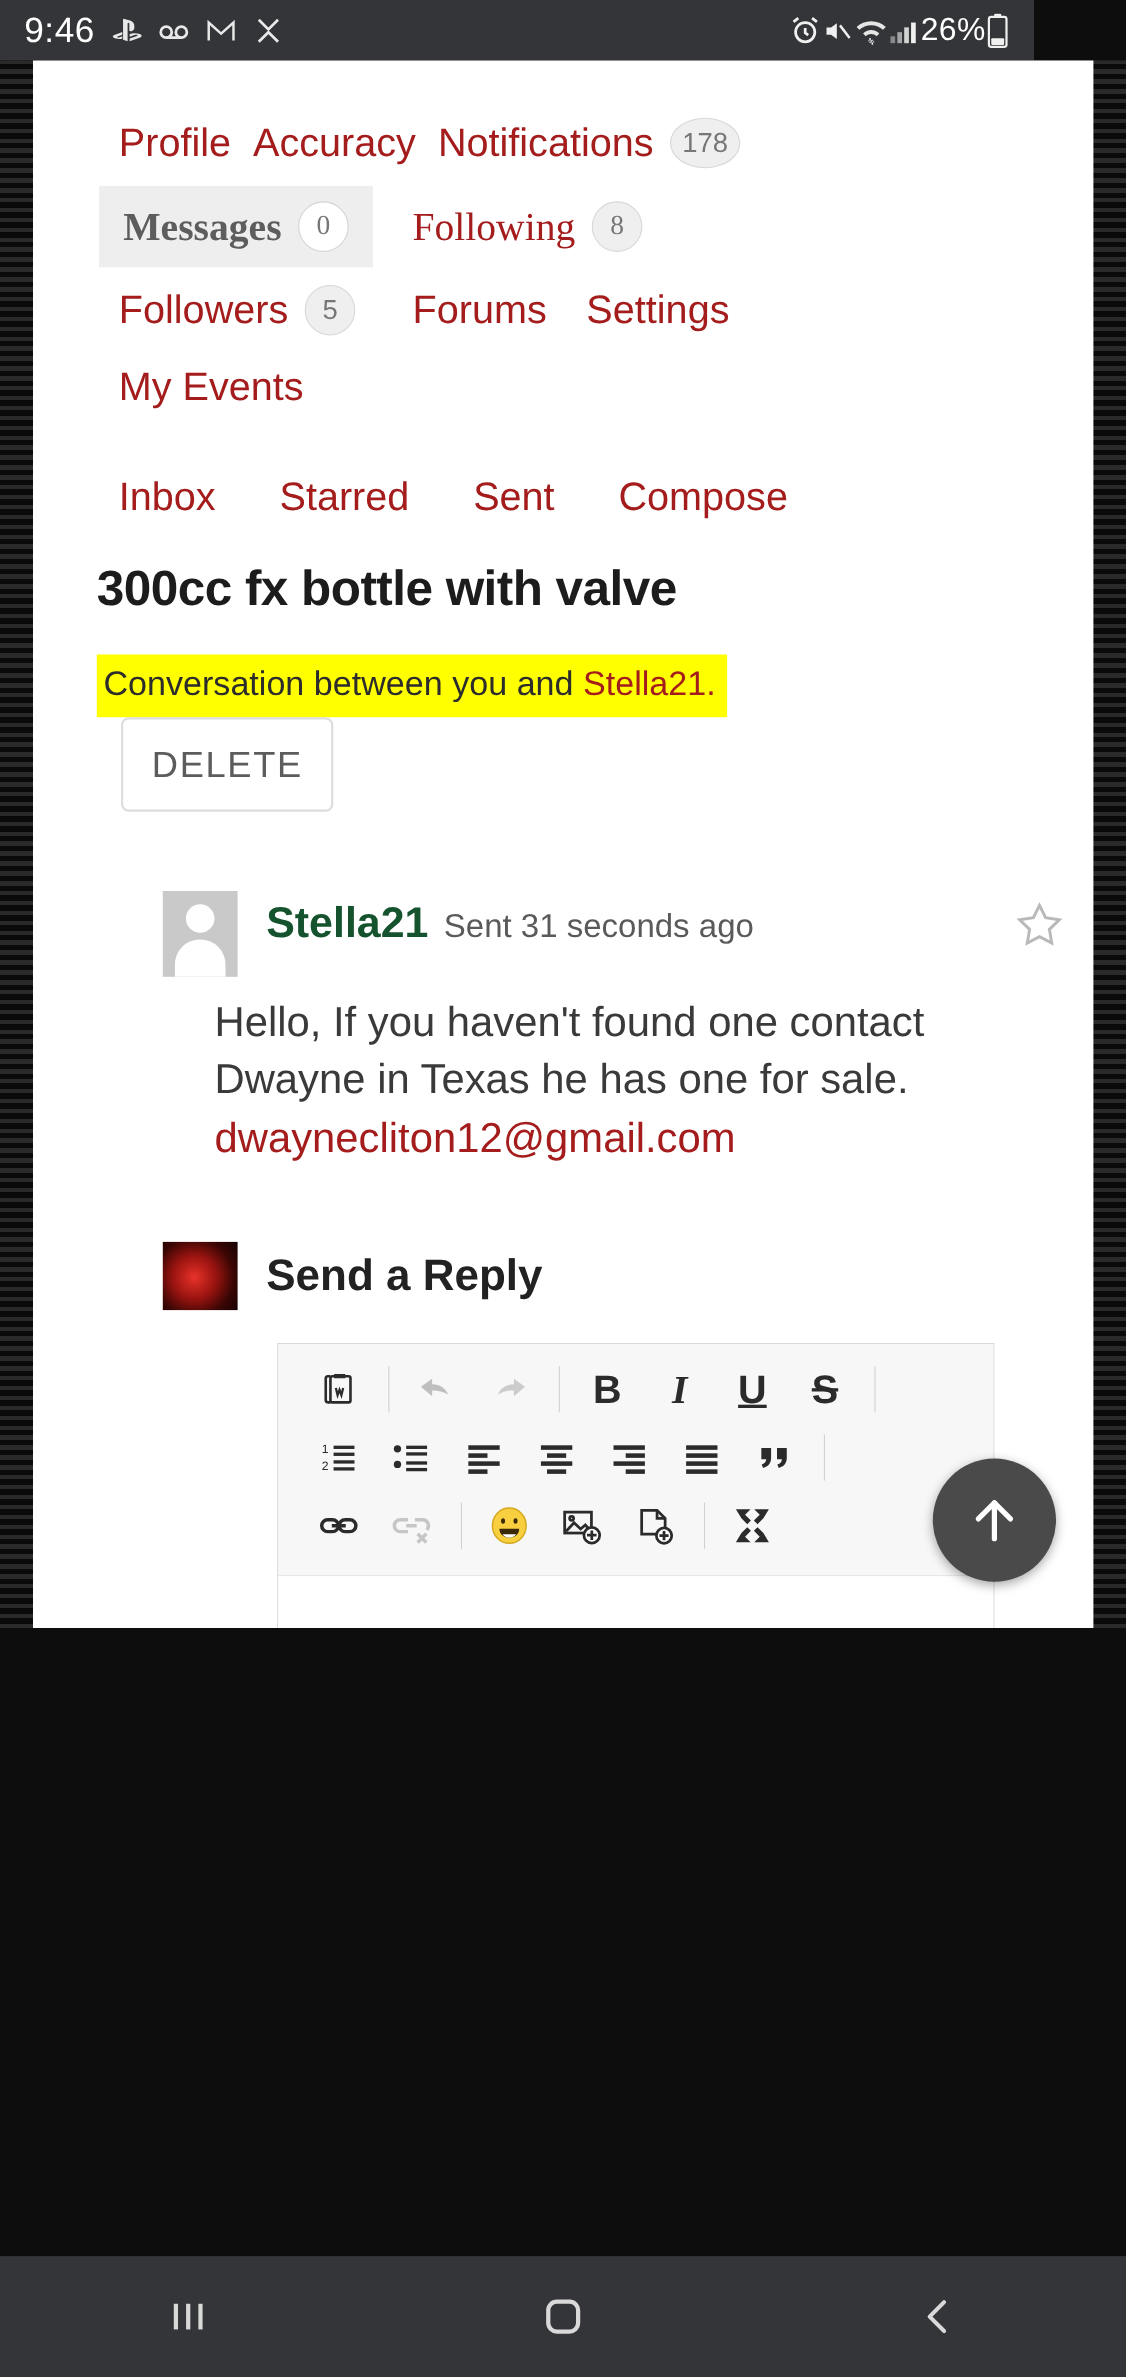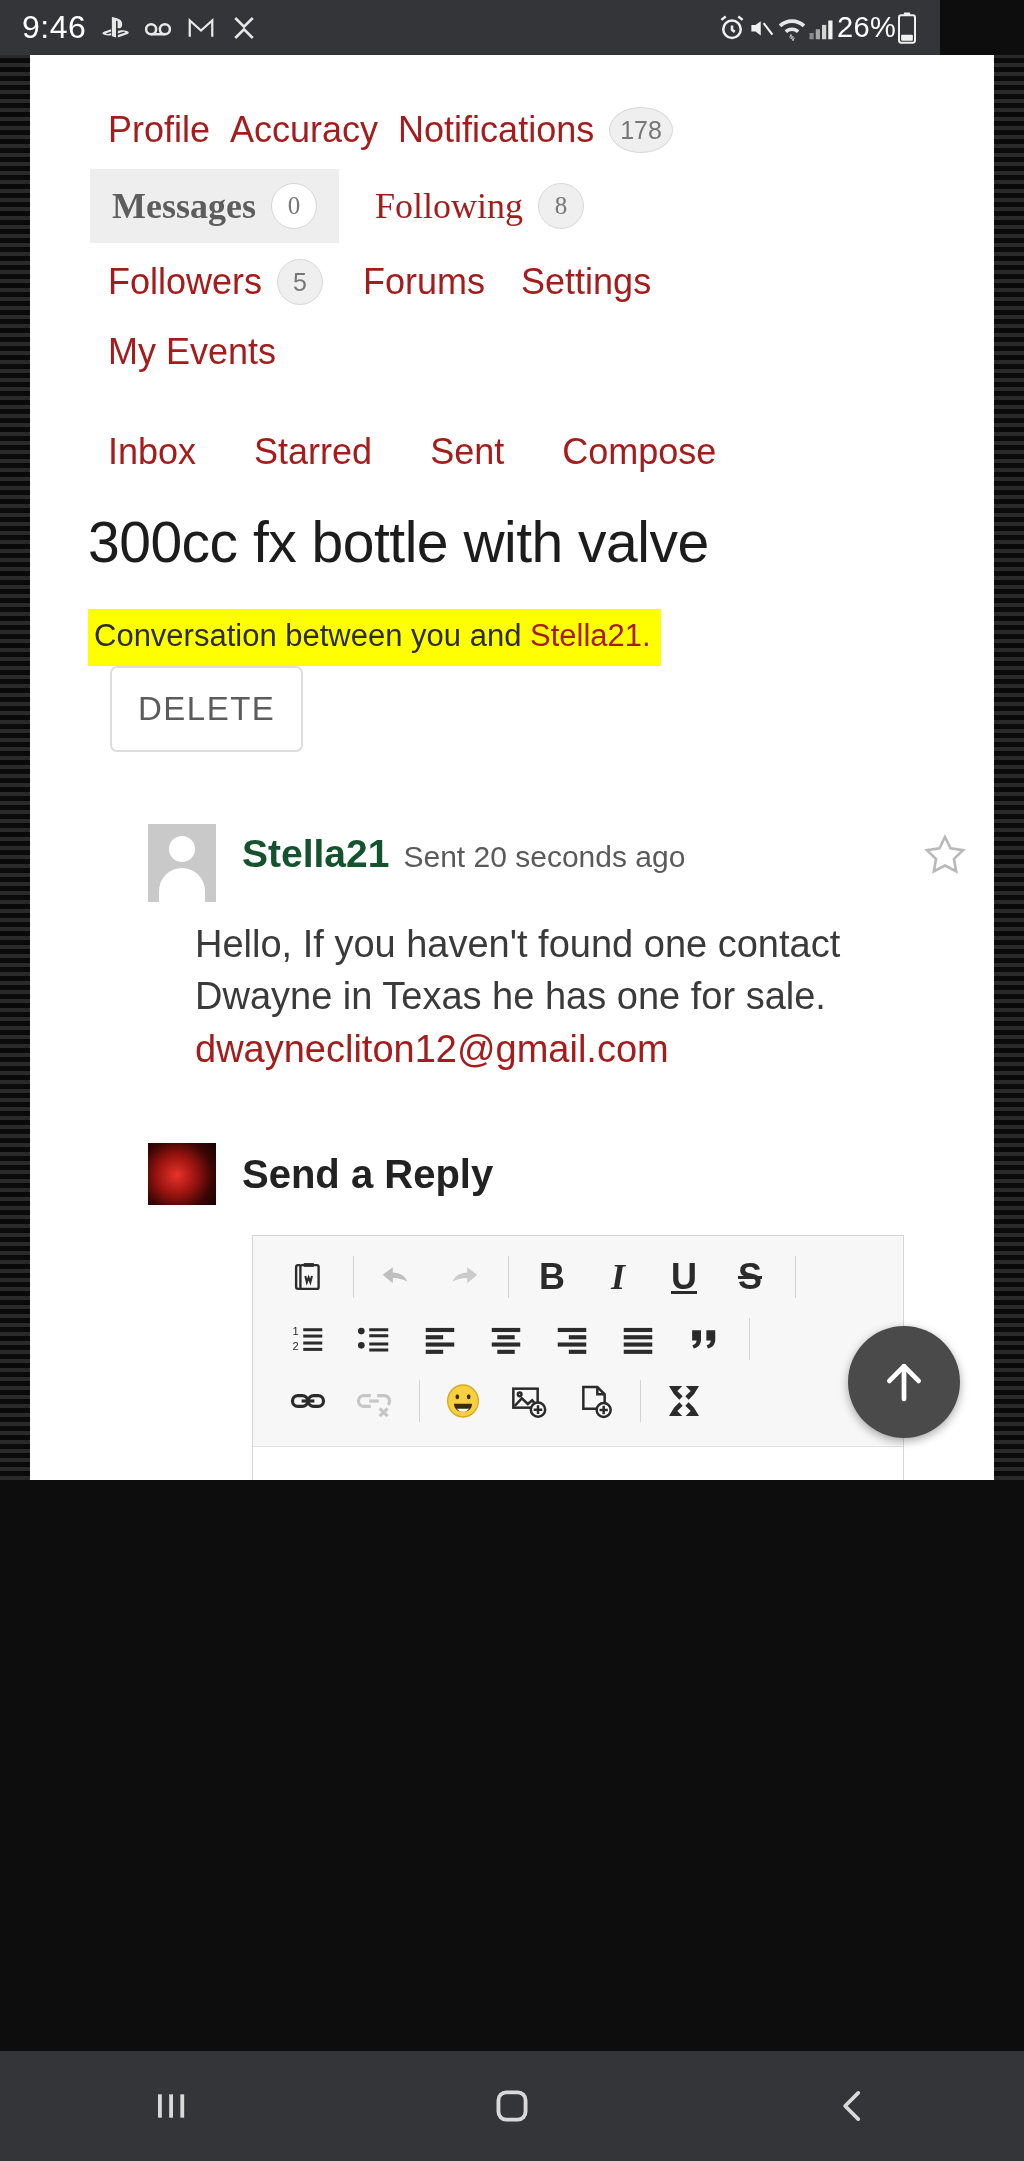--- a/index.html
+++ b/index.html
@@ -84,21 +84,21 @@
     display: flex; align-items: center;
     padding: 48px 0 0 78px;
   }
   .subnav a {
     font-size: 36px; color: #a41c1c; text-decoration: none;
     margin-right: 58px; white-space: nowrap;
   }
 
   
   .title {
-    font-size: 57px; font-weight: 400; color: #1c1c1c;
+    font-size: 45px; font-weight: 700; color: #1c1c1c;
     padding: 36px 0 0 58px; letter-spacing: -0.5px;
   }
 
   
   .convrow {
     display: flex; align-items: flex-start;
     padding: 34px 0 0 58px;
     flex-direction: column;
   }
   .convtext {
@@ -285,21 +285,21 @@
         <span>Following</span>
         <span class="badge">8</span>
       </a>
     </div>
 
     <div class="nav-row r3">
       <a class="nav-item">
         <span>Followers</span>
         <span class="badge">5</span>
       </a>
-      <a class="nav-item" style="margin-left:20px">
+      <a class="nav-item" style="margin-left:32px">
         <span>Forums</span>
       </a>
       <a class="nav-item" style="margin-left:16px">
         <span>Settings</span>
       </a>
     </div>
 
     <div class="nav-row r4">
       <a class="nav-item">
         <span>My Events</span>
@@ -321,21 +321,21 @@
       <span>Conversation between you and </span><span class="uname">Stella21.</span>
     </div>
     <button class="del-btn">DELETE</button>
   </div>
 
   <div class="msg">
     <div class="msg-head">
       <div class="avatar"></div>
       <div class="msg-meta">
         <span class="msg-user">Stella21</span>
-        <span class="msg-sent">Sent 20 seconds ago</span>
+        <span class="msg-sent">Sent 31 seconds ago</span>
       </div>
       <div class="star">
         <svg width="46" height="46" viewBox="0 0 24 24" fill="none" stroke="#b9b9b9" stroke-width="1.4">
           <path d="M12 2.6l2.9 5.9 6.5.95-4.7 4.58 1.1 6.47L12 17.45 6.2 20.5l1.1-6.47L2.6 9.45l6.5-.95z"></path>
         </svg>
       </div>
     </div>
     <div class="msg-body">
       <span>Hello, If you haven't found one</span>
       <span>contact Dwayne in Texas he has</span>

